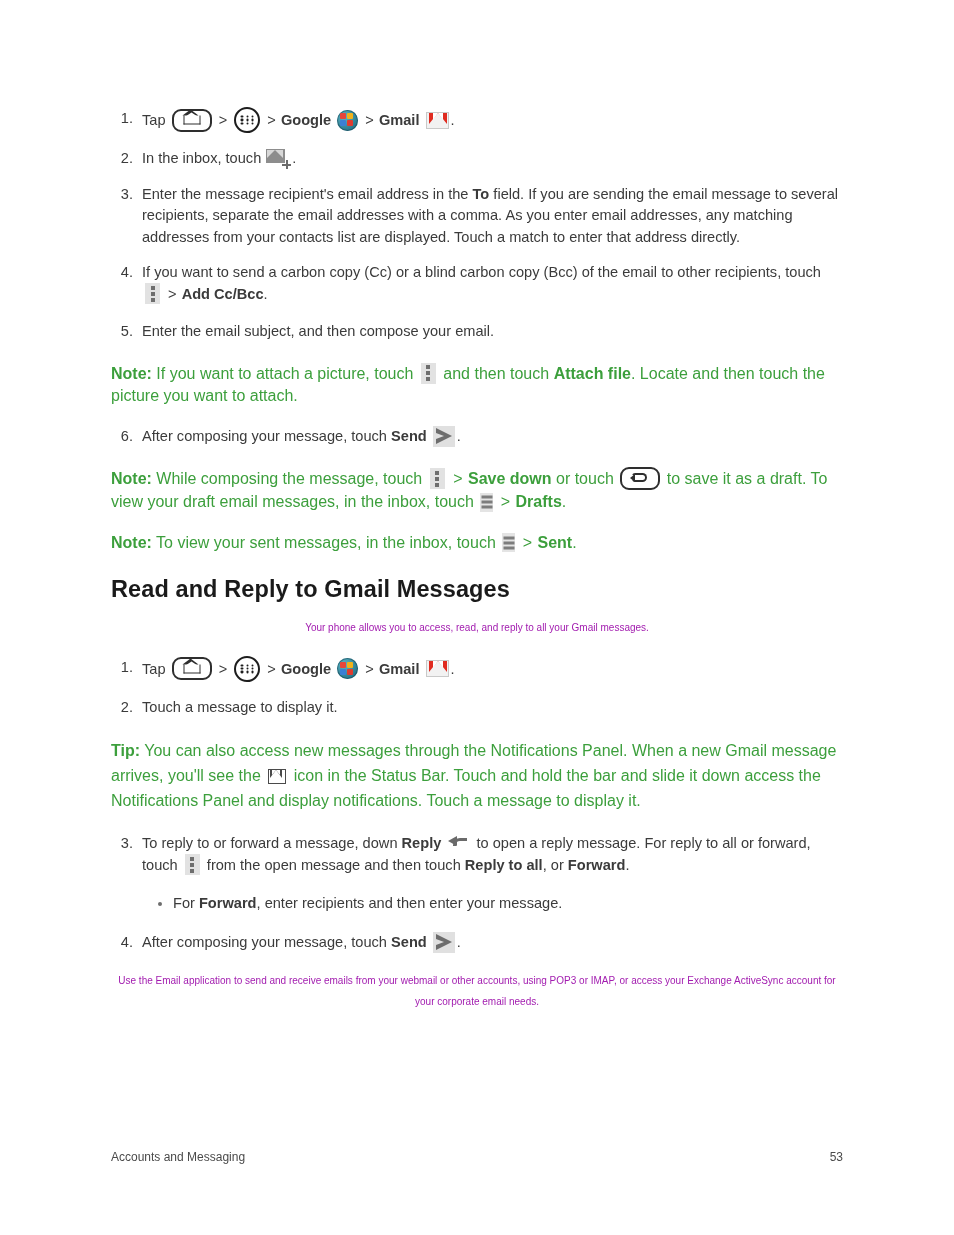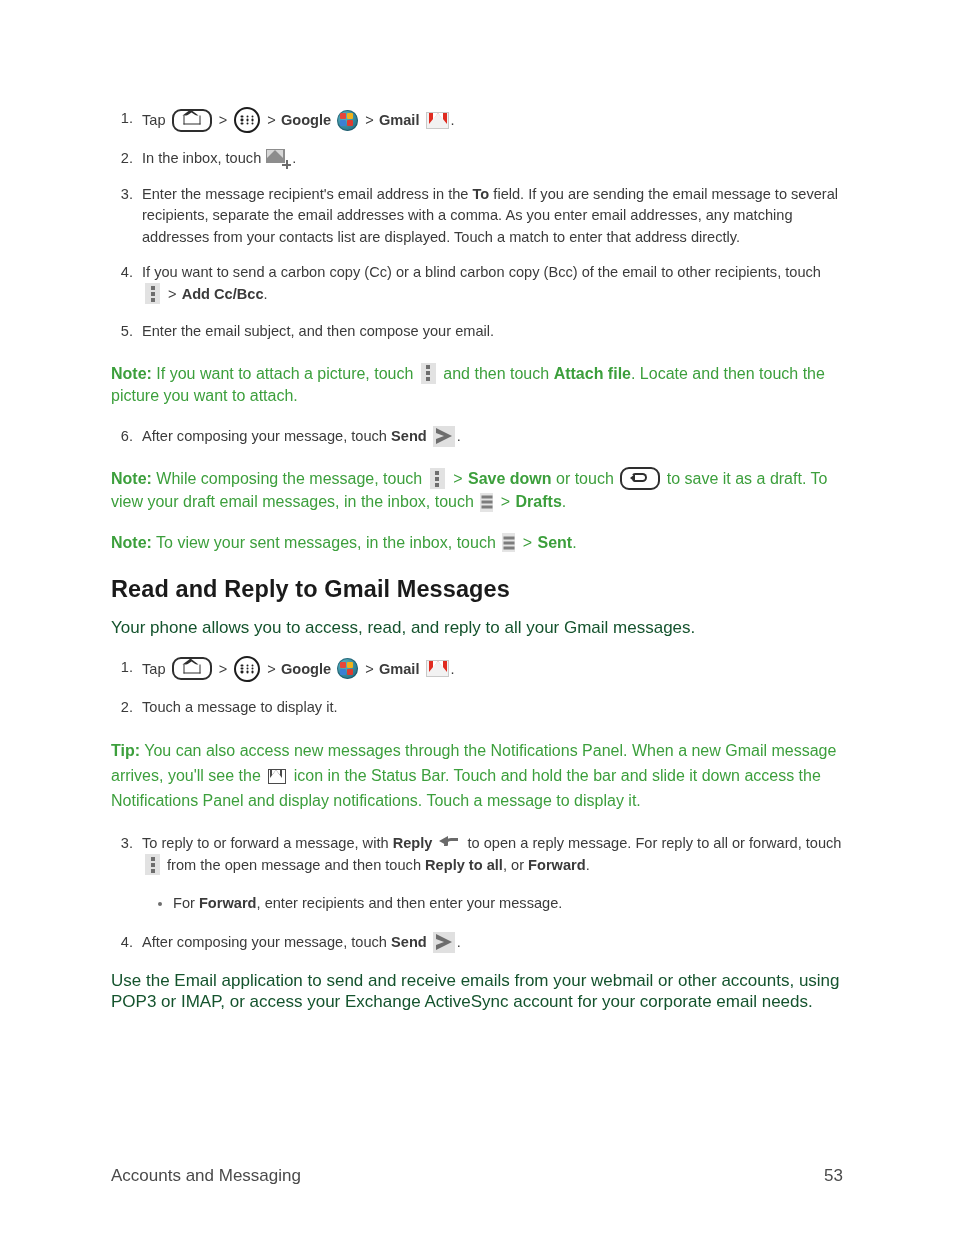--- a/index.html
+++ b/index.html
@@ -48,24 +48,25 @@
     color: #3b3b3b;
   }
   .note {
     font-size: 16px;
     line-height: 21.5px;
     color: #3c9f3c;
     margin-bottom: 14px;
   }
   .note b { font-weight: bold; }
   .para {
-    font-size: 17px;
+    font-size: 10px;
     line-height: 21.5px;
     margin-bottom: 14px;
-    color: #14532d;
+    color: #a21caf;
+    text-align: center;
   }
   .bullets {
     margin: 0 0 14px 0;
     padding: 0;
     list-style: none;
   }
   .bullets li {
     position: relative;
     padding-left: 62px;
     font-size: 14.6px;
@@ -104,23 +105,22 @@
   b, strong { font-weight: bold; color: inherit; }
   .gt { color: #3b3b3b; padding: 0 1px; }
   .note .gt { color: #3c9f3c; }
 
   
   .footer {
     position: absolute;
     left: 111px;
     top: 1150px;
     width: 732px;
-    font-size: 17px;
+    font-size: 12px;
     color: #4a4a4a;
-    margin-top: 16px;
   }
   .footer .left { float: left; }
   .footer .right { float: right; }
 
   
   .ico {
     display: inline-block;
     vertical-align: middle;
     position: relative;
     line-height: 0;
@@ -609,21 +609,21 @@
 
     <div class="note" style="margin-bottom:20px; line-height:25px;">
       <b>Tip:</b>
       <span>You can also access new messages through the Notifications Panel. When a new Gmail message arrives, you'll see the</span>
       <span class="ico ico-gmail-status"><i></i></span>
       <span>icon in the Status Bar. Touch and hold the bar and slide it down access the Notifications Panel and display notifications. Touch a message to display it.</span>
     </div>
 
     <div class="step" style="margin-bottom:17px">
       <span class="num">3.</span>
-      <span>To reply to or forward a message, with</span>
+      <span>To reply to or forward a message, down</span>
       <b>Reply</b>
       <span class="ico ico-reply"><i></i></span>
       <span>to open a reply message. For reply to all or forward, touch</span>
       <span class="ico ico-overflow"><i>
             <b></b>
             <b></b>
             <b></b>
           </i></span>
       <span>from the open message and then touch</span>
       <b>Reply to all</b><span>, or</span>

